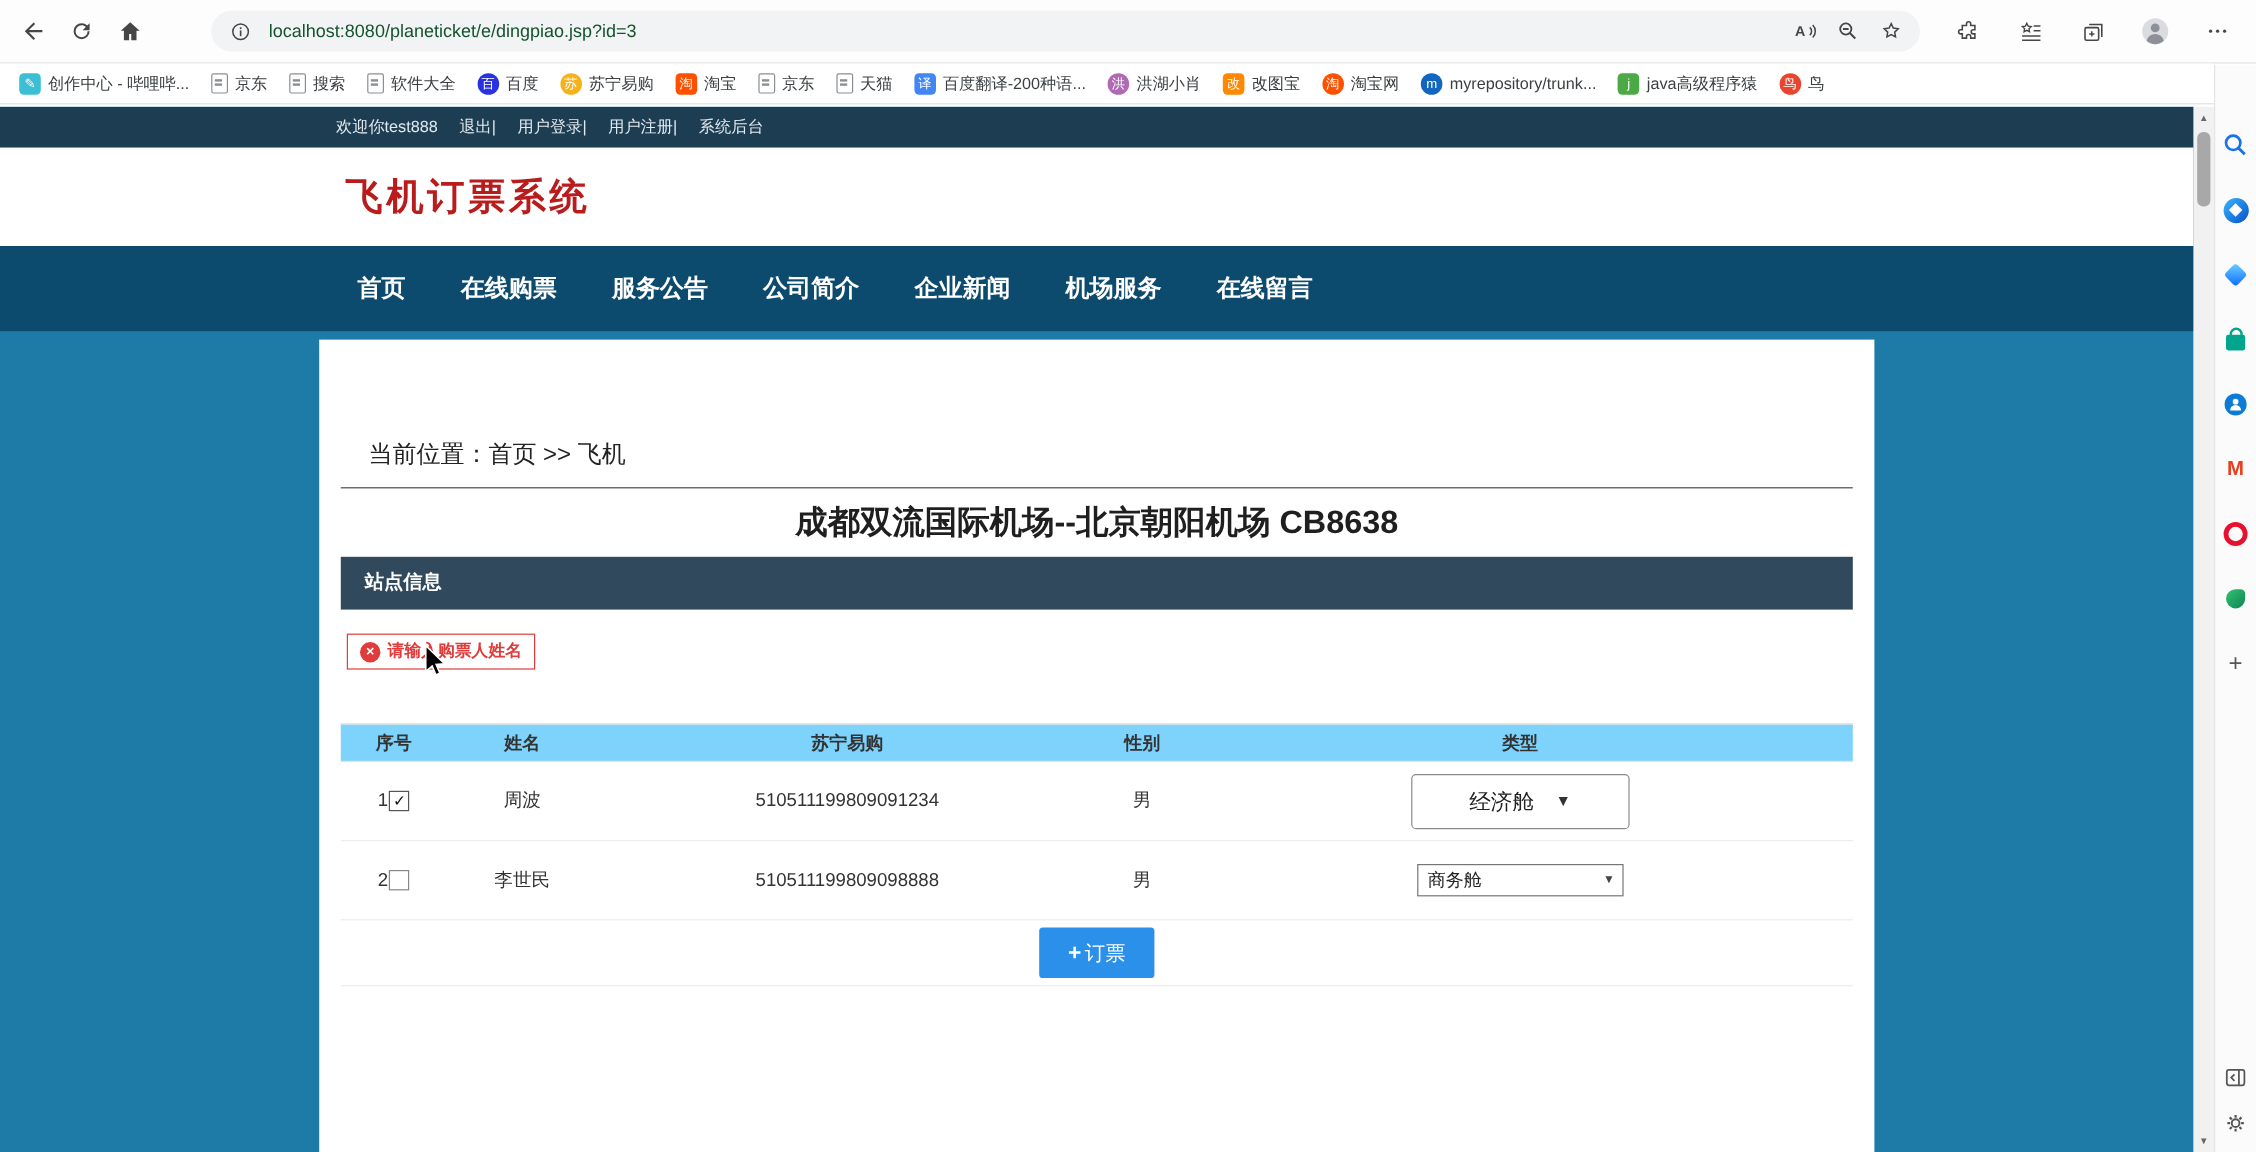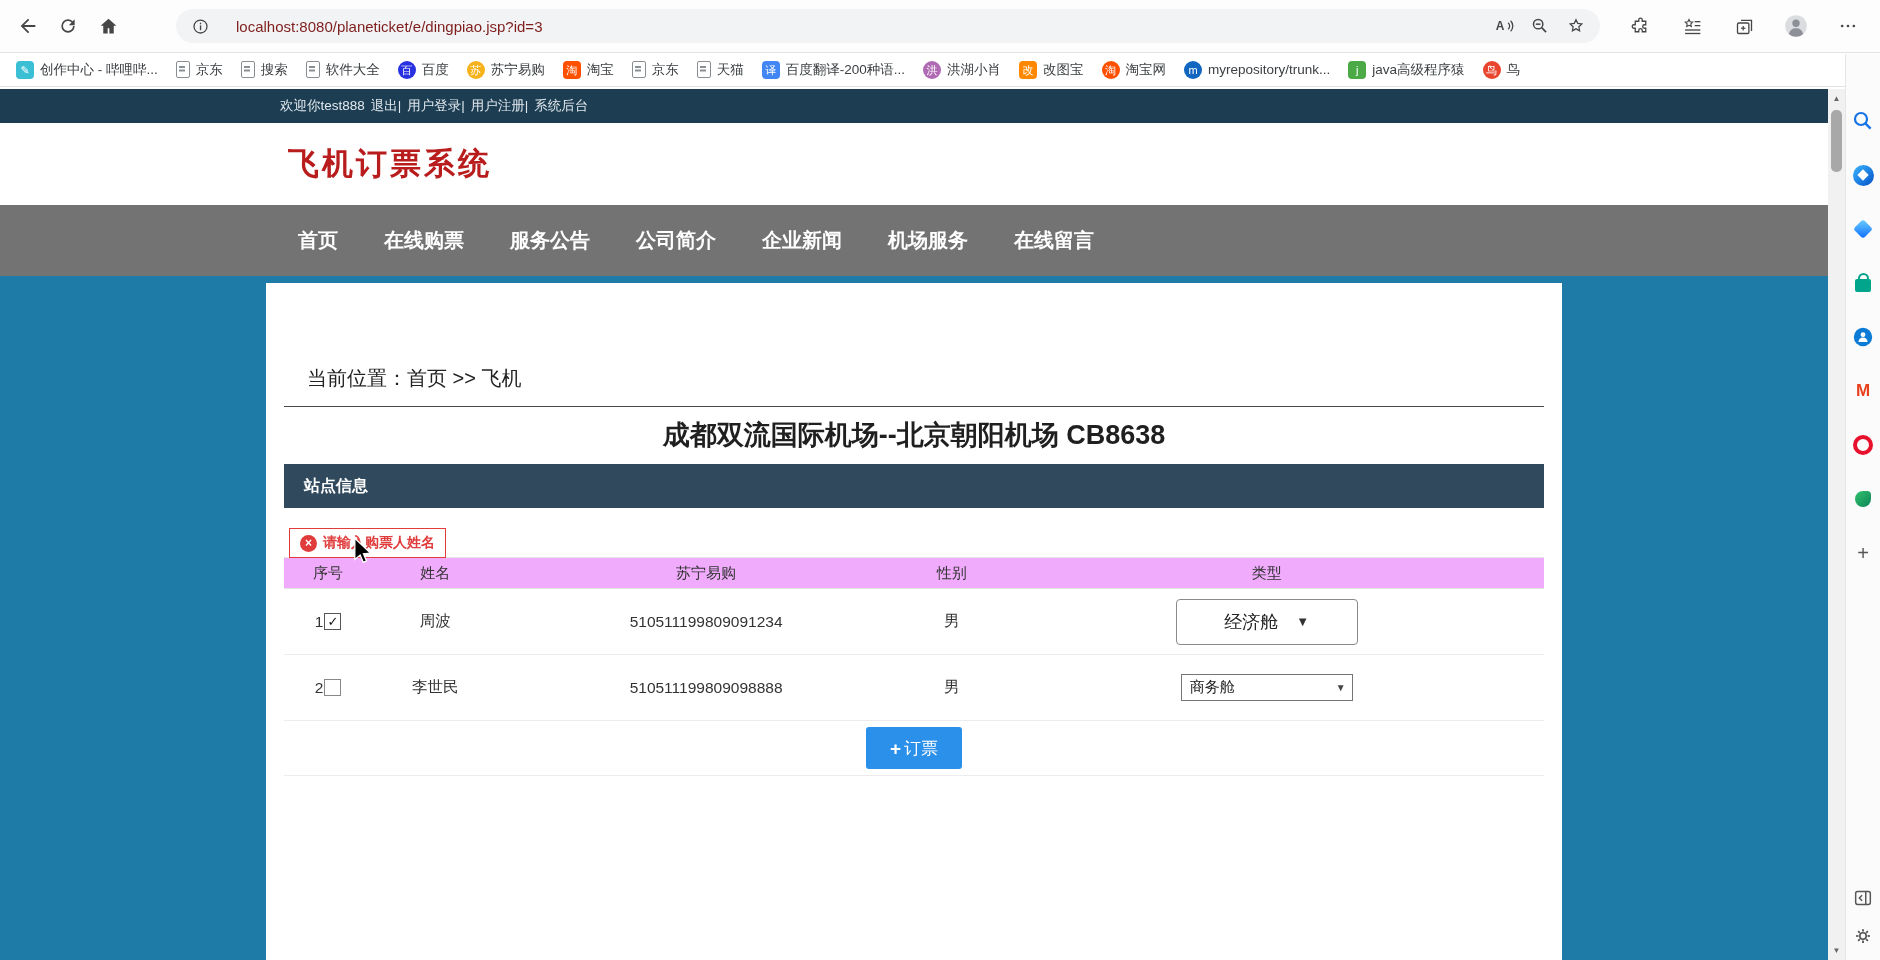--- a/index.html
+++ b/index.html
@@ -16,40 +16,40 @@
   .tb-btn{
     width:40px;height:40px;border:none;background:none;display:flex;
     align-items:center;justify-content:center;padding:0;cursor:pointer;flex:0 0 auto;
   }
   .tb-btn svg{display:block}
   .addressbar{
     margin-left:48px;width:1424px;height:34px;background:#f1f3f4;border-radius:17px;
     display:flex;align-items:center;padding:0 10px;box-sizing:border-box;flex:0 0 auto;
   }
   .ab-icon{width:28px;height:28px;display:flex;align-items:center;justify-content:center;flex:0 0 auto}
-  .url{font-size:15px;color:#7f1d1d;margin-left:22px;white-space:nowrap}
+  .url{font-size:15px;color:#14532d;margin-left:10px;white-space:nowrap}
   .ab-right{margin-left:auto;display:flex;align-items:center;gap:8px}
   .tb-right{margin-left:auto;display:flex;align-items:center;gap:12px;padding-right:12px}
   
   .bookmarks{
     height:34px;background:#ffffff;border-bottom:1px solid #e2e2e2;
     display:flex;align-items:center;padding-left:8px;gap:2px;box-sizing:border-box;
     margin-right:35px;white-space:nowrap;overflow:hidden;
   }
   .bm{display:flex;align-items:center;gap:6px;padding:3px 8px;border-radius:4px;cursor:pointer}
   .bm-label{font-size:13.5px;color:#3c4043}
   .fav{flex:0 0 auto;display:flex;align-items:center;justify-content:center}
   .fav.sq{width:18px;height:18px;border-radius:4px;color:#fff;font-size:11px;line-height:18px;text-align:center}
   .fav.ci{width:18px;height:18px;border-radius:50%;color:#fff;font-size:11px;line-height:18px;text-align:center}
   .fav.doc{width:12px;height:15px;border:1.5px solid #8a8f94;border-radius:2px;background:#fff;position:relative}
   .fav.doc::after{content:"";position:absolute;left:2px;top:4px;width:6px;height:1.5px;background:#8a8f94;box-shadow:0 3.5px 0 #8a8f94}
   
   .viewport{position:absolute;top:89px;left:0;width:1828px;bottom:0;overflow:hidden}
   .welcome{
-    height:34px;display:flex;align-items:center;gap:6px;
+    height:34px;display:flex;align-items:center;gap:18px;
     padding-left:280px;font-size:13.5px;color:#e2e9ee;box-sizing:border-box;
   }
   .welcome a{color:#e2e9ee;text-decoration:none;cursor:pointer}
   .siteband{height:82px;background:#ffffff;display:flex;align-items:center}
   .logo{margin:0 0 0 288px;font-size:31px;font-weight:bold;letter-spacing:3px}
   .mainnav{height:71px;display:flex;align-items:center;gap:46px;padding-left:298px;box-sizing:border-box}
   .nav-item{color:#ffffff;font-size:20px;font-weight:bold;cursor:pointer}
   .bluearea{position:absolute;top:187px;left:0;right:0;bottom:0}
   .column{position:absolute;left:266px;top:7px;width:1296px;bottom:0;background:#ffffff}
   .breadcrumb{padding:82px 16px 0 41px;font-size:20px;color:#222}
@@ -63,22 +63,22 @@
   .tooltip{
     display:inline-flex;align-items:center;gap:6px;background:#fff;
     border:1px solid #e03c3c;padding:5px 10px;box-sizing:border-box;
   }
   .tip-icon{width:17px;height:17px;border-radius:50%;color:#fff;font-size:12px;font-weight:bold;
     display:flex;align-items:center;justify-content:center;flex:0 0 auto}
   .tip-text{font-size:14px;font-weight:bold}
   .grid{margin:0 18px;}
   .grid-header,.grid-row{display:grid;grid-template-columns:7% 10% 33% 6% 44%;align-items:center}
   .grid-header{
-    height:30px;background:#f0abfc;border-top:1px solid #e3e3e3;border-bottom:1px solid #e3e3e3;
-    font-size:15px;font-weight:400;color:#333;
+    height:30px;background:#7dd3fc;border-top:1px solid #e3e3e3;border-bottom:1px solid #e3e3e3;
+    font-size:15px;font-weight:700;color:#333;margin-top:46px;
   }
   .grid-row{height:65px;border-bottom:1px solid #ececec;font-size:15.5px;color:#333}
   .cell{text-align:center}
   .no-cell{display:flex;align-items:center;justify-content:center;gap:1px}
   .checkbox{
     width:15px;height:15px;border:1px solid #555;background:#fff;display:inline-flex;
     align-items:center;justify-content:center;font-size:13px;font-weight:bold;color:#111;cursor:pointer;
   }
   .checkbox.empty{border-color:#888}
   .big-select{
@@ -294,21 +294,21 @@
     <a>退出|</a>
     <a>用户登录|</a>
     <a>用户注册|</a>
     <a>系统后台</a>
   </div>
 
   <div class="siteband">
     <h1 class="logo" style="color: #b91c1c;">飞机订票系统</h1>
   </div>
 
-  <div class="mainnav" style="background: #737373;">
+  <div class="mainnav" style="background: #0c4a6e;">
     <span class="nav-item">首页</span>
     <span class="nav-item">在线购票</span>
     <span class="nav-item">服务公告</span>
     <span class="nav-item">公司简介</span>
     <span class="nav-item">企业新闻</span>
     <span class="nav-item">机场服务</span>
     <span class="nav-item">在线留言</span>
   </div>
 
   <div class="bluearea">

